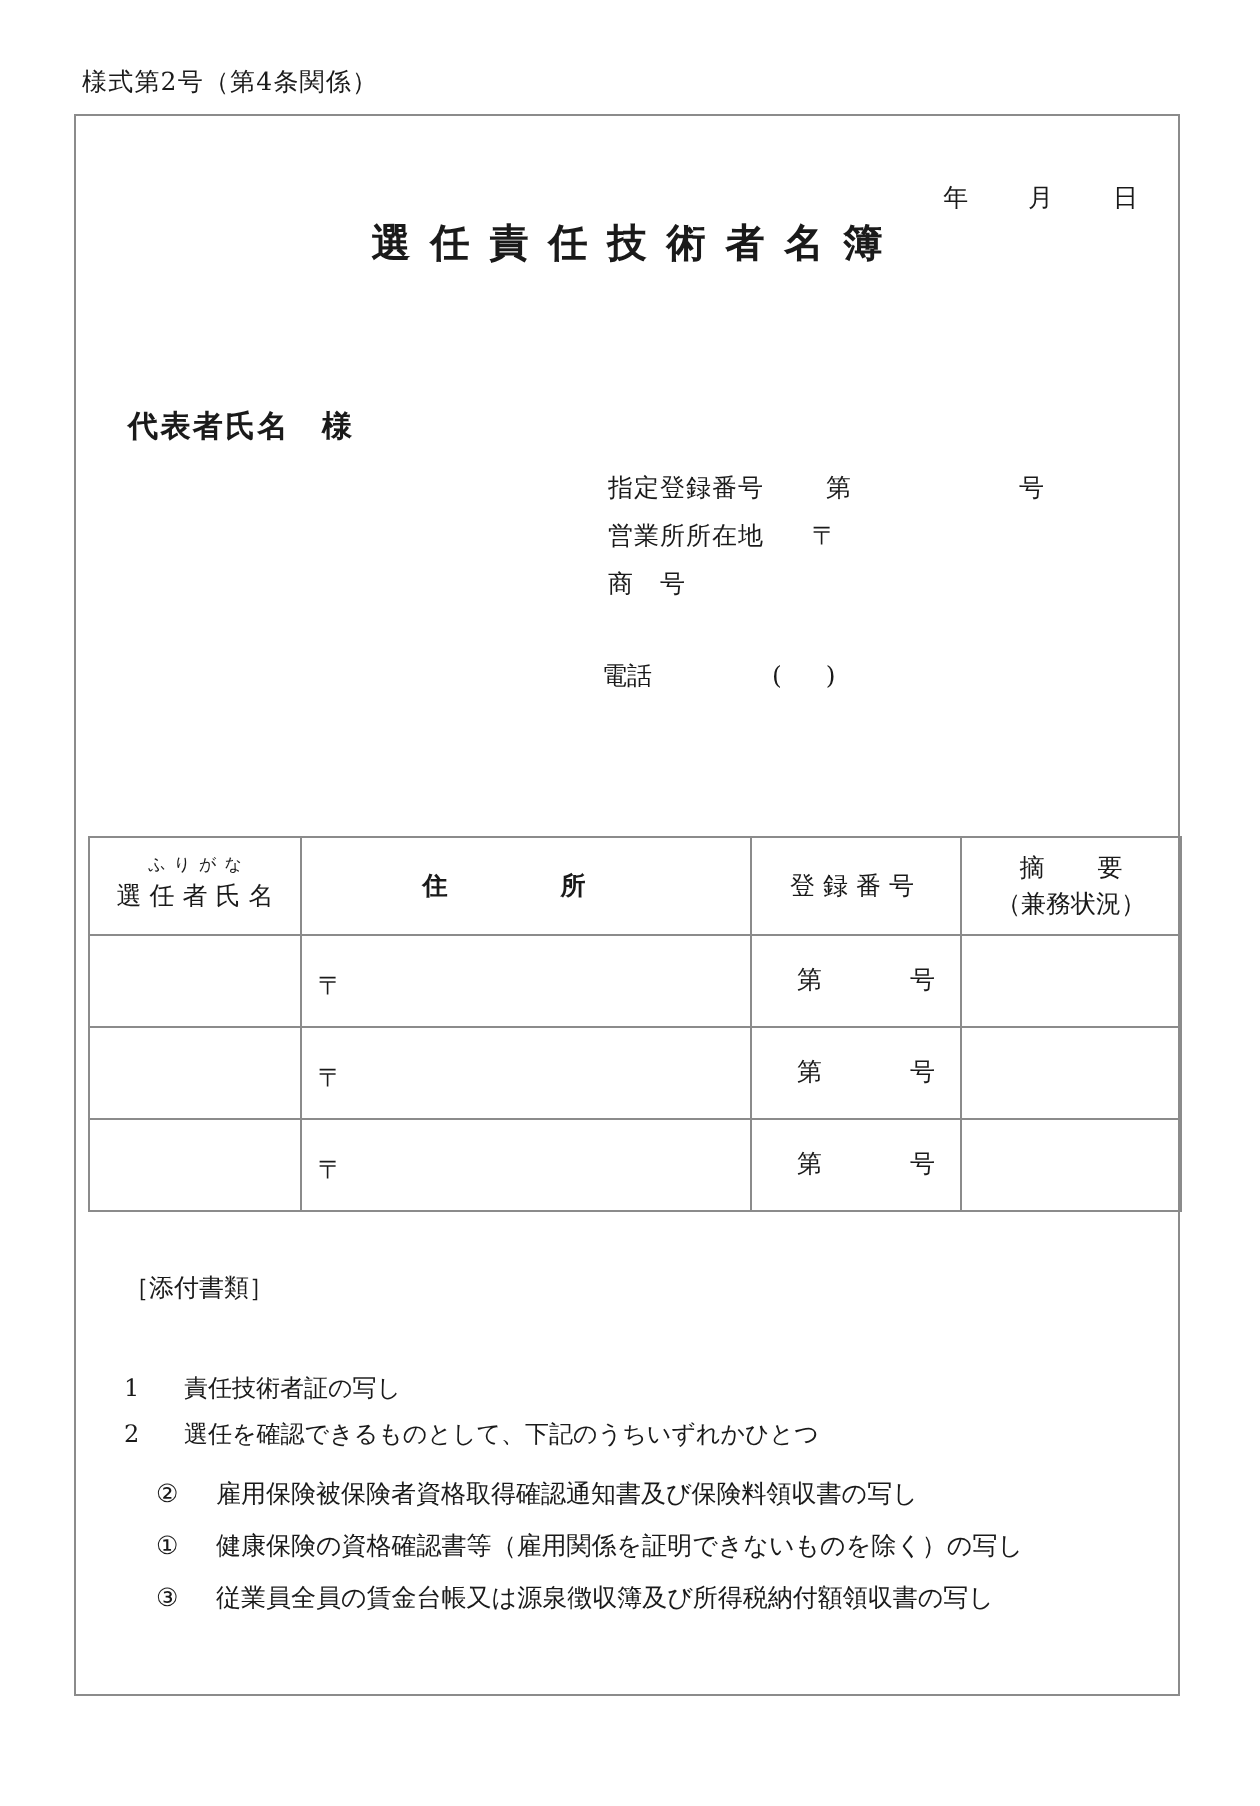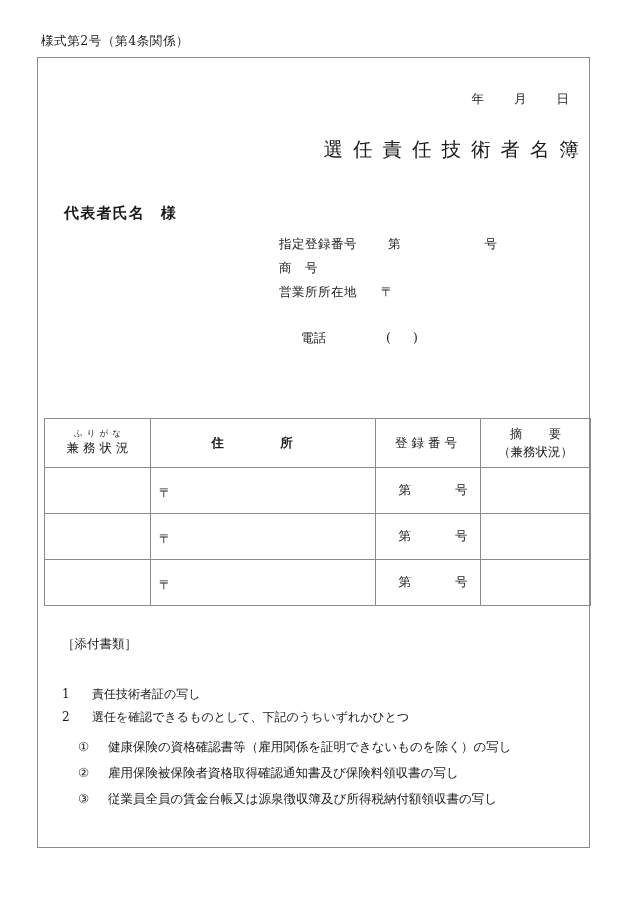--- a/index.html
+++ b/index.html
@@ -56,24 +56,24 @@
   }
   .date-line span { display: inline-block; }
   .date-gap-1 { width: 22px; }
   .date-gap-2 { width: 22px; }
 
   
   .doc-title {
     position: absolute;
     left: 0;
     right: 0;
-    top: 78px;
-    text-align: right;
+    top: 50px;
+    text-align: center;
     font-size: 19.5px;
-    font-weight: normal;
+    font-weight: bold;
     letter-spacing: 10px;
     text-indent: 10px;
     white-space: nowrap;
   }
 
   
   .addressee {
     position: absolute;
     left: 26px;
     top: 146px;
@@ -90,21 +90,21 @@
     left: 241px;
     top: 174px;
     font-size: 12.5px;
     white-space: nowrap;
   }
   .applicant .row {
     height: 24px;
     line-height: 24px;
     position: relative;
   }
-  .lbl { display: inline-block; }
+  .lbl { display: inline-block; margin-left: 25px; }
   .lbl-wide { letter-spacing: 0.5px; }
   .shogo { letter-spacing: 0.5px; }
   .dai { display: inline-block; margin-left: 31px; }
   .gou { display: inline-block; margin-left: 84px; }
   .postal { display: inline-block; margin-left: 24px; }
 
   .tel-row {
     position: absolute;
     left: 241px;
     top: 272px;
@@ -272,44 +272,44 @@
 
     <div class="addressee">
       <span>代表者氏名</span><span class="sama">様</span>
     </div>
 
     <div class="applicant">
       <div class="row">
         <span class="lbl lbl-wide">指定登録番号</span><span class="dai">第</span><span class="gou">号</span>
       </div>
       <div class="row">
+        <span class="lbl lbl-wide">営業所所在地</span><span class="postal">〒</span>
+      </div>
+      <div class="row">
         <span class="lbl shogo">商　号</span>
-      </div>
-      <div class="row">
-        <span class="lbl lbl-wide">営業所所在地</span><span class="postal">〒</span>
       </div>
     </div>
 
     <div class="tel-row">
       <span class="tel-label">電話</span><span class="tel-paren">(</span><span>)</span>
     </div>
 
 
     <table class="roster-table">
       <colgroup>
         <col class="col-name">
           <col class="col-addr">
           <col class="col-reg">
           <col class="col-note">
       </colgroup>
       <thead>
         <tr class="hdr-row">
           <th>
             <span class="furigana">ふりがな</span>
-            <span class="name-main">兼務状況</span>
+            <span class="name-main">選任者氏名</span>
           </th>
           <th>
             <span class="hdr-addr">住　所</span>
           </th>
           <th>
             <span class="hdr-spaced">登録番号</span>
           </th>
           <th>
             <span class="hdr-note-main">摘　要</span>
             <span class="hdr-note-sub">（兼務状況）</span>
@@ -356,24 +356,24 @@
       <div class="attach-item">
         <span class="num">1</span><span>責任技術者証の写し</span>
       </div>
       <div class="attach-item">
         <span class="num">2</span><span>選任を確認できるものとして、下記のうちいずれかひとつ</span>
       </div>
     </div>
 
     <div class="sub-list">
       <div class="sub-item">
+        <span class="num">②</span><span>雇用保険被保険者資格取得確認通知書及び保険料領収書の写し</span>
+      </div>
+      <div class="sub-item">
         <span class="num">①</span><span>健康保険の資格確認書等（雇用関係を証明できないものを除く）の写し</span>
-      </div>
-      <div class="sub-item">
-        <span class="num">②</span><span>雇用保険被保険者資格取得確認通知書及び保険料領収書の写し</span>
       </div>
       <div class="sub-item">
         <span class="num">③</span><span>従業員全員の賃金台帳又は源泉徴収簿及び所得税納付額領収書の写し</span>
       </div>
     </div>
 
   </div>
 </div>
 
 </body></html>

